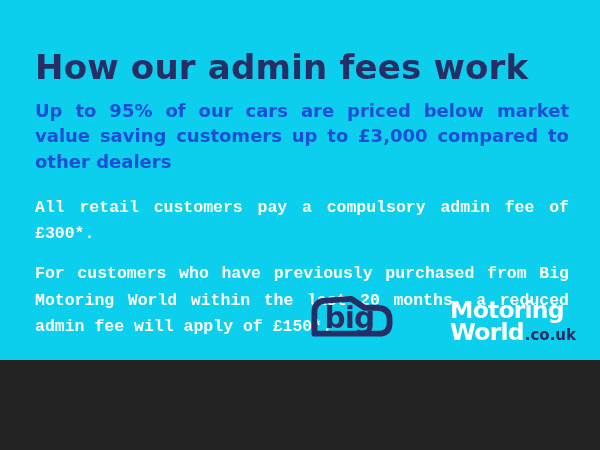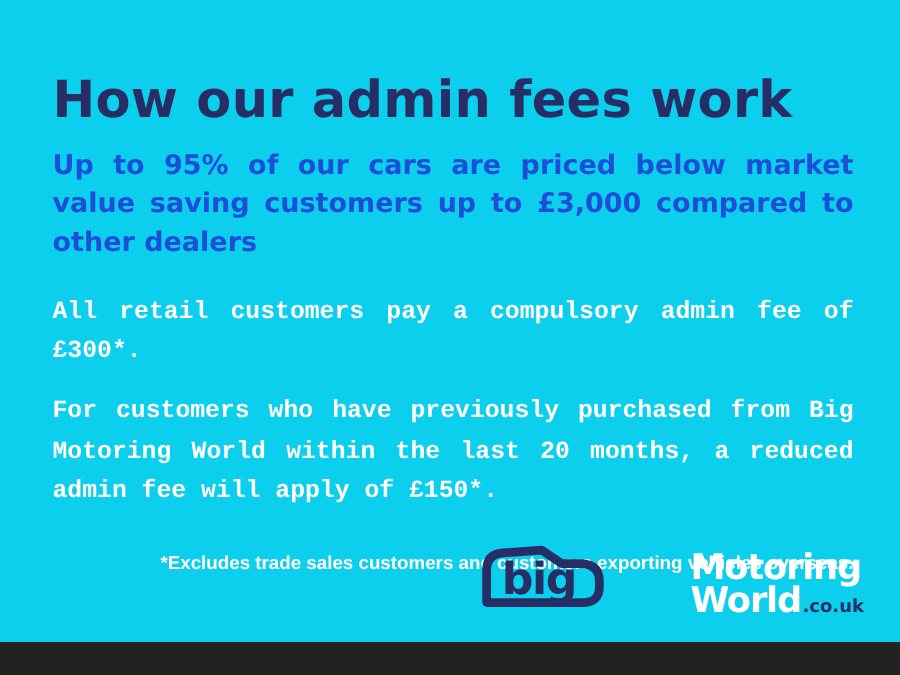--- a/index.html
+++ b/index.html
@@ -3,21 +3,21 @@
 <meta charset="utf-8">
 <style>
   html, body {
     margin: 0;
     padding: 0;
     background: #222;
   }
   .poster {
     position: relative;
     width: 600px;
-    height: 428px;
+    height: 360px;
     background: #0BCFED;
     overflow: hidden;
     font-family: "Liberation Sans", sans-serif;
     box-sizing: border-box;
   }
   .content {
     position: absolute;
     top: 0;
     left: 35px;
     right: 31px;
@@ -92,21 +92,21 @@
     margin: 19px 0 0 3px;
     font-family: "DejaVu Sans", sans-serif;
     font-weight: bold;
     color: #FFFFFF;
     line-height: 0.95;
     letter-spacing: -0.8px;
     font-size: 23.5px;
     white-space: nowrap;
   }
   .logo-text .couk {
-    font-size: 12px;
+    font-size: 15px;
     letter-spacing: 0;
     color: #272E66;
     margin-left: 1px;
   }
 </style>
 </head>
 <body>
 
 <div class="poster">
   <div class="content">

